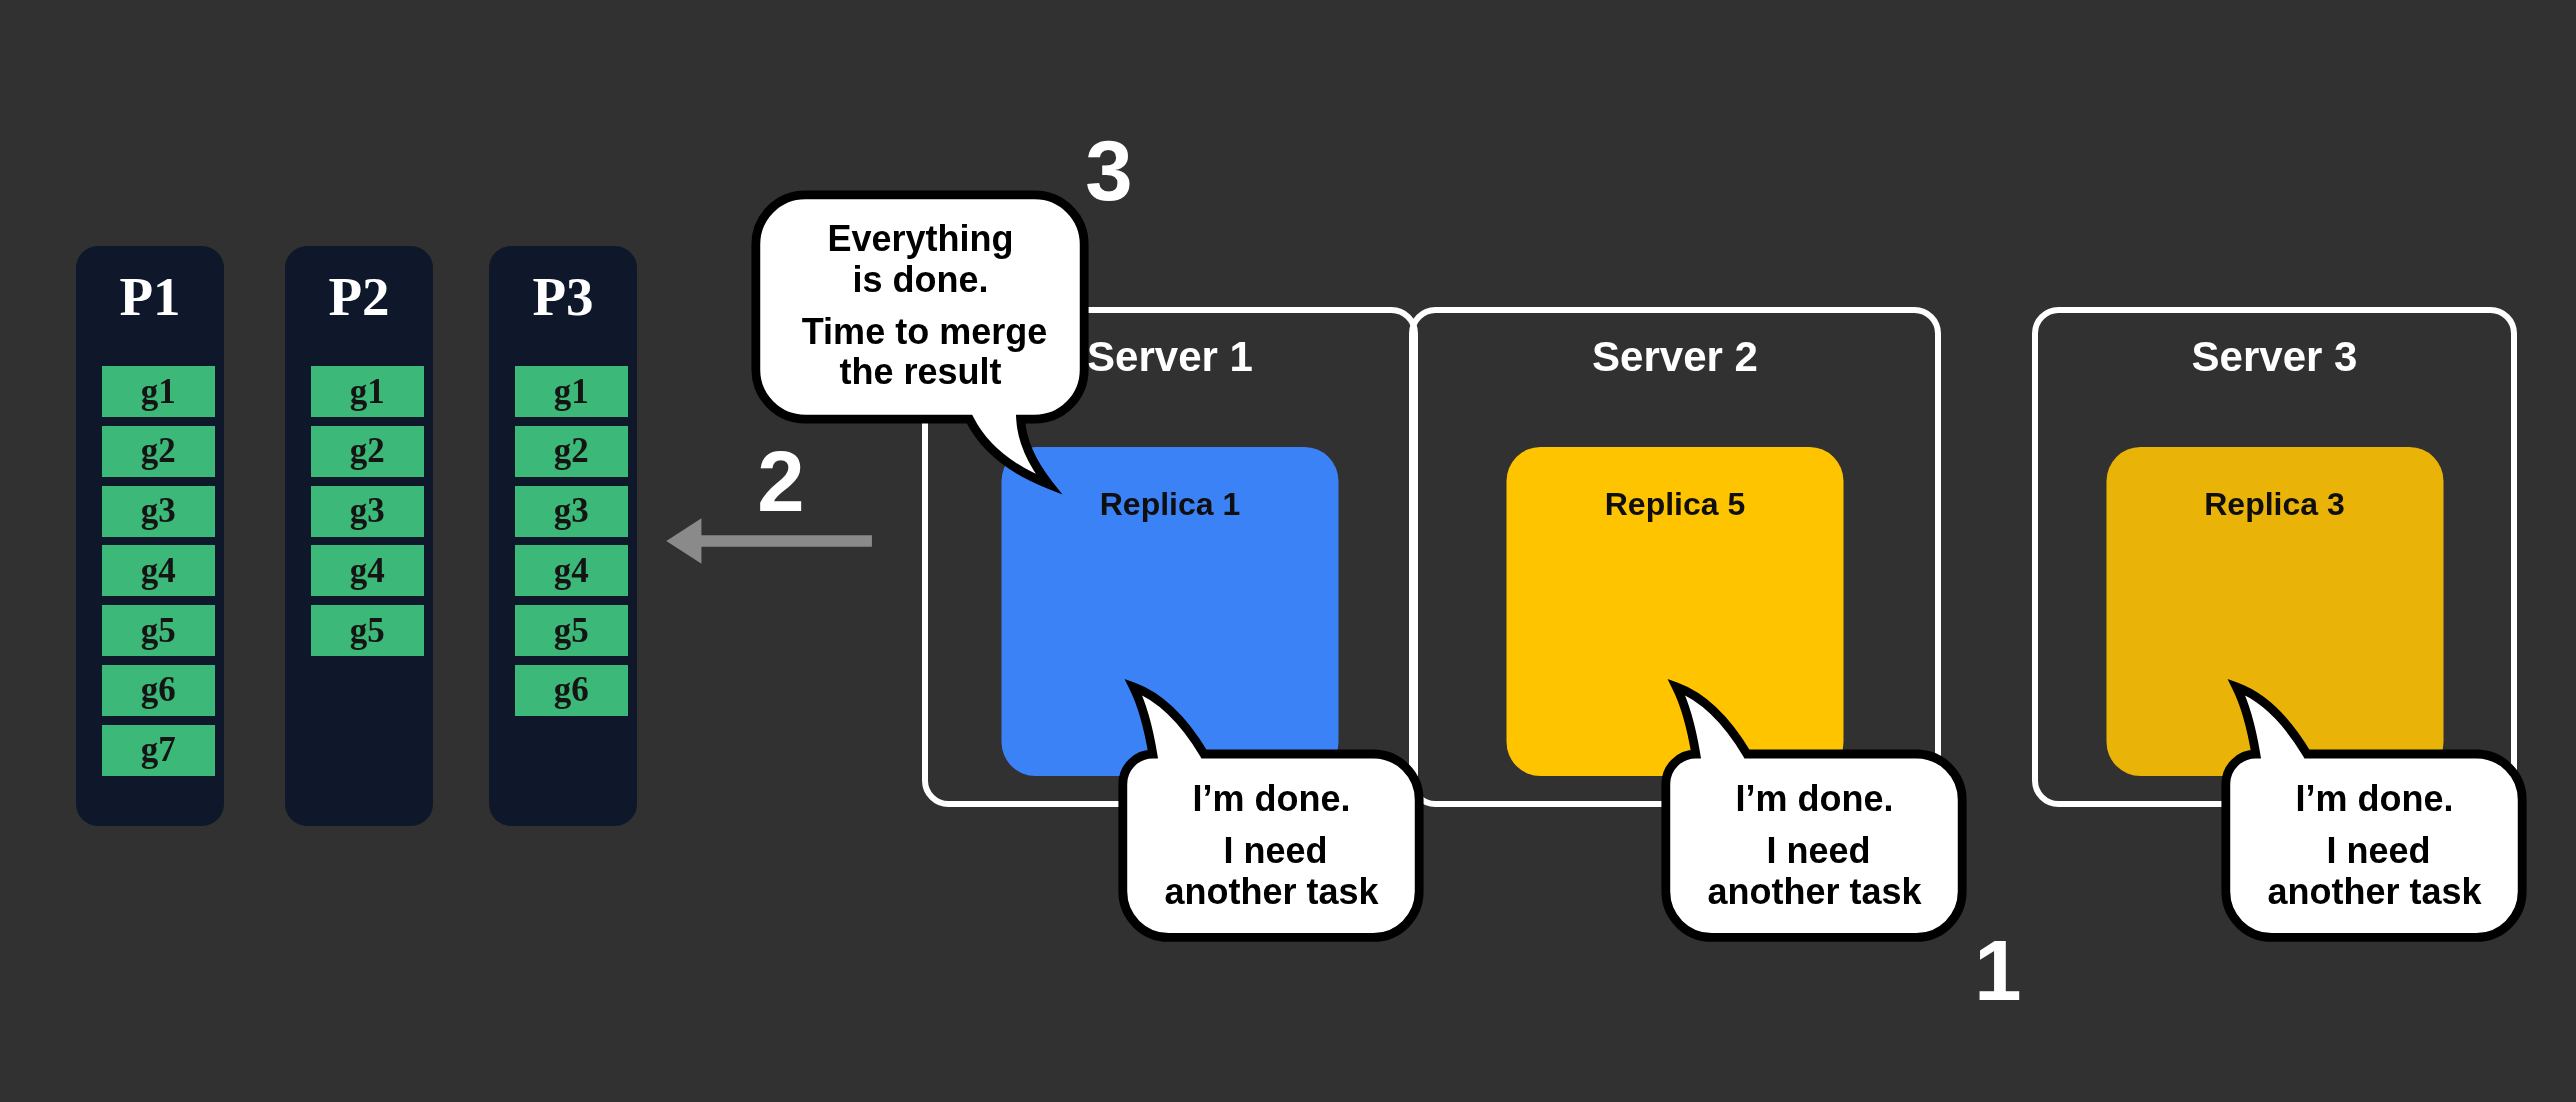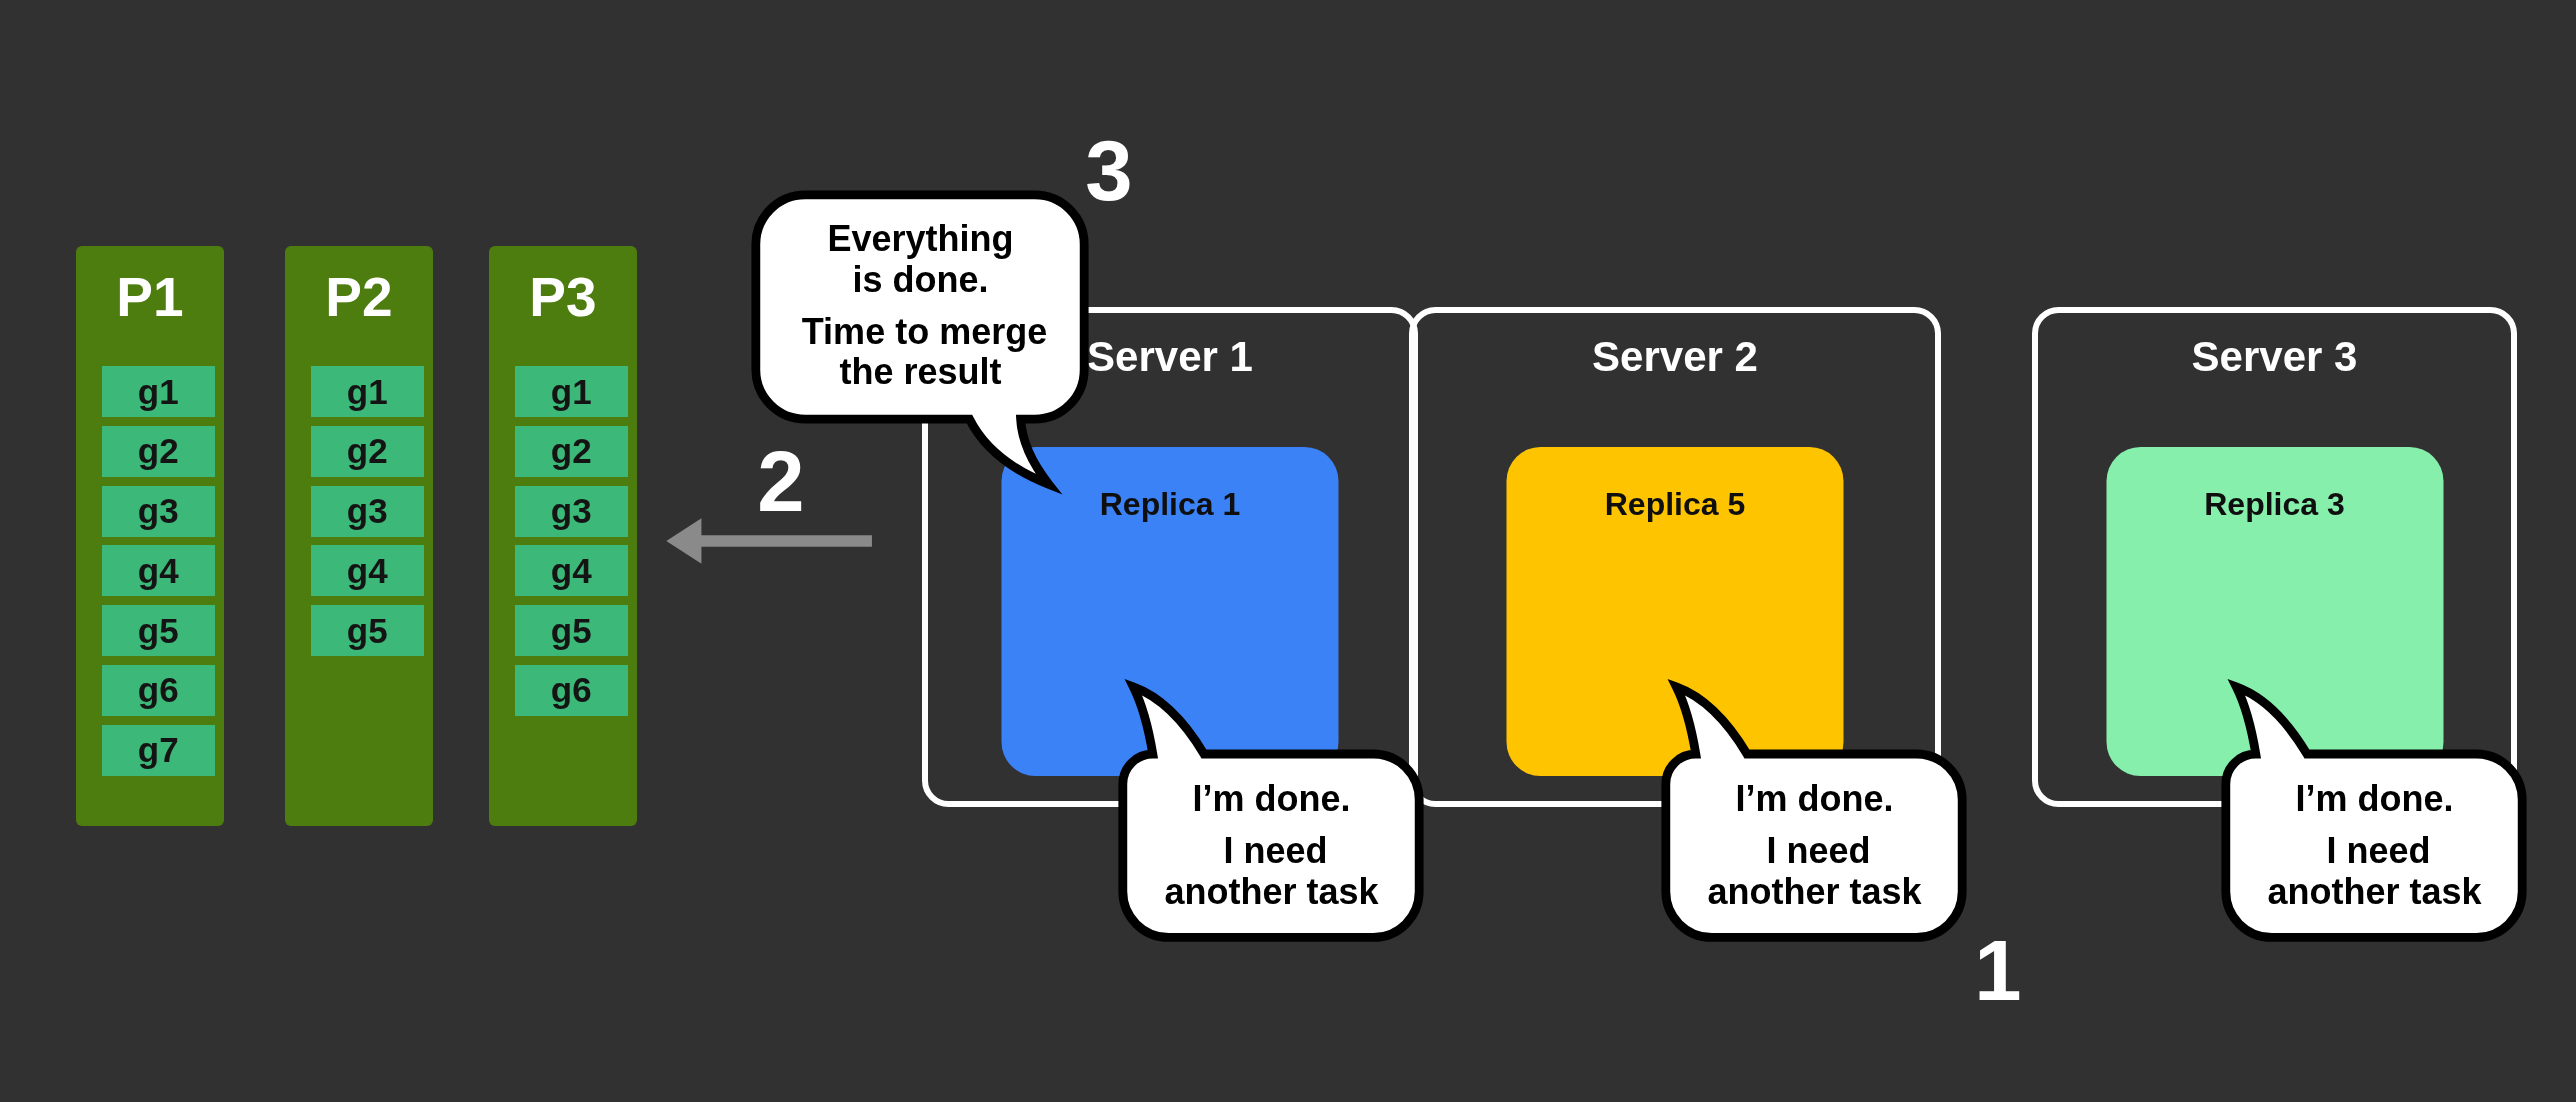--- a/index.html
+++ b/index.html
@@ -2,21 +2,21 @@
 <html style="font-size:14px"><head>
 <meta charset="utf-8">
 <style>
   html,body{margin:0;padding:0;background:#323132;}
   .stage{
     position:relative;width:2576px;height:1102px;overflow:hidden;
     background:#323132;font-family:"Liberation Sans",sans-serif;
   }
   
   .partition{position:absolute;top:246px;width:148px;height:580px;
-    background:#4d7c0f;border-radius:6px;}
+    background:#0f172a;border-radius:22px;font-family:Liberation Serif, serif;}
   .ptitle{margin-top:19.4px;text-align:center;font-size:55px;font-weight:bold;color:#ffffff;}
   .groups{position:absolute;top:120px;left:17.7px;width:113px;display:flex;flex-direction:column;gap:8.8px;padding-left:8px;}
   .gblock{height:51px;background:#3cb878;color:#141414;font-size:35px;font-weight:bold;
     display:flex;align-items:center;justify-content:center;}
   
   .num{position:absolute;transform:translate(-50%,-50%);color:#ffffff;
     font-size:85px;font-weight:bold;line-height:1;}
   
   .server{position:absolute;top:307px;height:500px;border:6.2px solid #ffffff;
     border-radius:26.5px;box-sizing:border-box;}
@@ -89,21 +89,21 @@
 
   <div class="server" style="left:1409px;width:532px">
     <div class="stitle">Server 2</div>
     <div class="replica" style="background-color: rgb(255, 196, 0);">
       <div class="rtitle">Replica 5</div>
     </div>
   </div>
 
   <div class="server" style="left:2032px;width:485px">
     <div class="stitle">Server 3</div>
-    <div class="replica" style="background-color: #86efac;">
+    <div class="replica" style="background-color: #eab308;">
       <div class="rtitle">Replica 3</div>
     </div>
   </div>
 
   <div class="num" style="left:1109px;top:170px">3</div>
 
   <svg class="bubble-shape" style="left:747px;top:186px" width="346" height="309" viewBox="0 0 392 350">
     <path d="M 66,10 L 326,10 A 56,56 0 0 1 382,66 L 382,208 A 56,56 0 0 1 326,264
              L 310,264 Q 312,300 342,338 Q 276,312 252,264
              L 66,264 A 56,56 0 0 1 10,208 L 10,66 A 56,56 0 0 1 66,10 Z" fill="#ffffff" stroke="#000000" stroke-width="10" stroke-linejoin="miter" stroke-miterlimit="8"></path>

